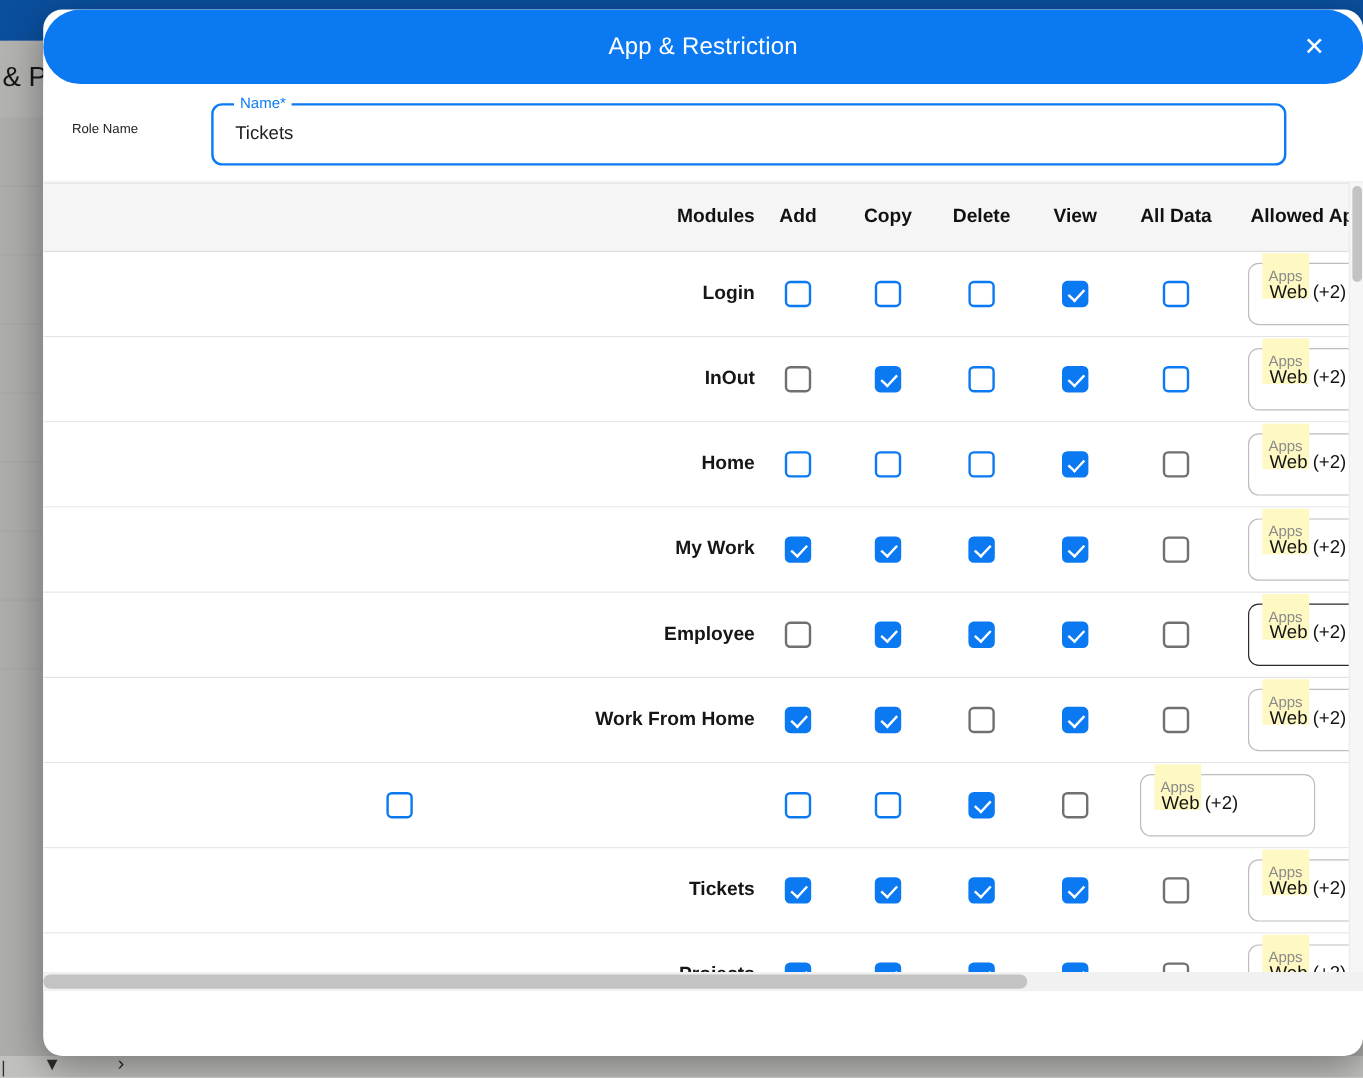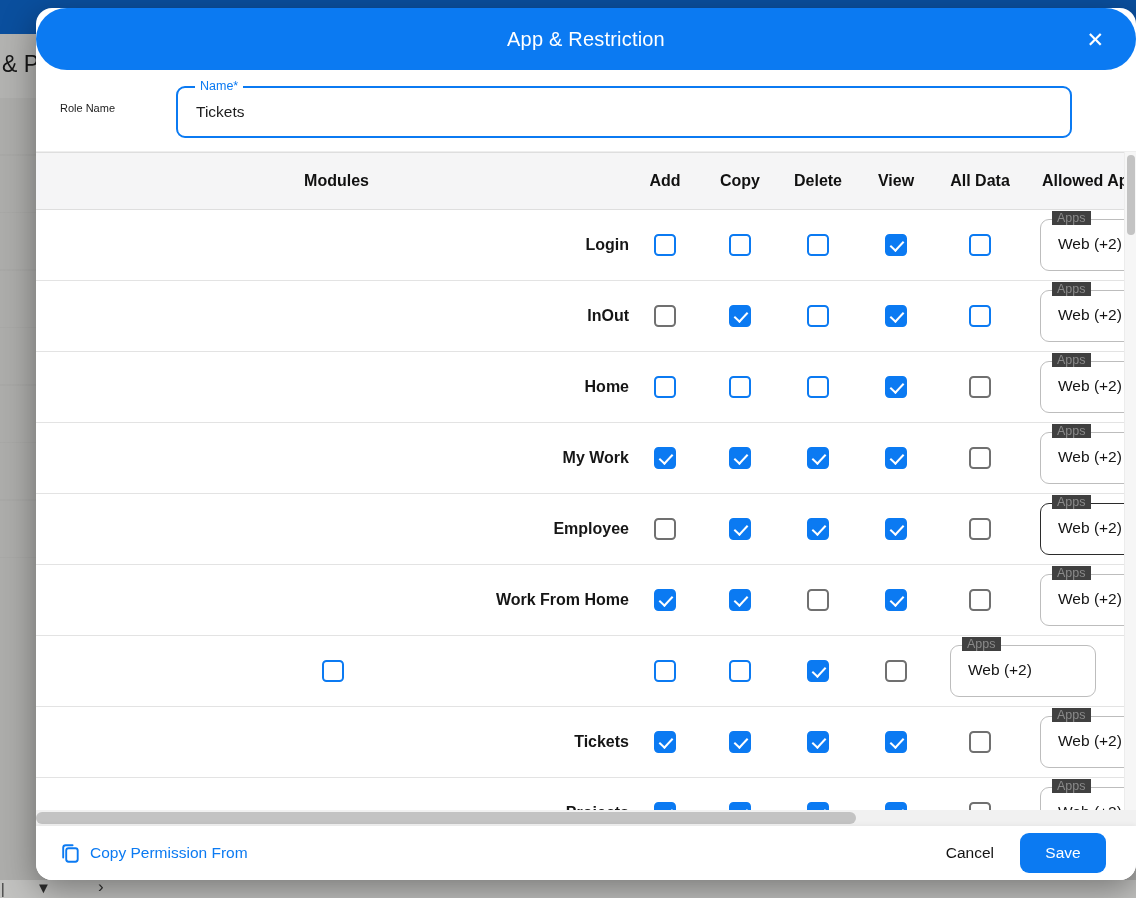--- a/index.html
+++ b/index.html
@@ -37,39 +37,39 @@
   .role-input{position:absolute;left:140px;top:16px;width:896px;height:52px;border:2px solid var(--blue);
     border-radius:9px;background:#fff;}
   .role-float{position:absolute;left:17px;top:-9px;background:#fff;padding:0 5px;font-size:12.5px;color:var(--blue);}
   .role-value{position:absolute;left:18px;top:15px;font-size:15.5px;color:#1d1d1d;}
 
   
   .tbl-wrap{height:658px;flex:none;position:relative;overflow:hidden;background:#fff;}
   .grid{display:grid;grid-template-columns:593px 72px 78px 78px 78px 90px 111px;align-items:center;}
   .thead{height:58px;background:#f5f5f6;border-top:1px solid #dedede;border-bottom:1px solid #dedede;}
   .thead .hc{font-size:16px;font-weight:700;color:#111;text-align:center;white-space:nowrap;}
-  .thead .hc.mod{text-align:center;padding-left:8px;}
+  .thead .hc.mod{text-align:right;padding-left:8px;}
   .thead .hc.apps-h{text-align:left;padding-left:17px;overflow:visible;}
 
   .trow{height:71px;border-bottom:1px solid #e3e3e3;background:#fff;}
   .cell{text-align:center;}
   .cell.mod{text-align:right;padding-left:24px;font-size:16px;color:#161616;white-space:nowrap;font-weight:bold;}
 
   .cb{width:22px;height:22px;border-radius:4.5px;display:inline-block;position:relative;cursor:pointer;vertical-align:middle;}
   .cb.st-blue{border:2px solid var(--blue);background:#fff;}
   .cb.st-gray{border:2px solid var(--gray-border);background:#fff;}
   .cb.st-checked{background:var(--blue);border:2px solid var(--blue);}
   .cb.st-checked::after{content:'';position:absolute;left:6px;top:2px;width:6px;height:11px;
     border:solid #fff;border-width:0 2.6px 2.6px 0;transform:rotate(43deg);}
 
   .cell.appsc{text-align:left;}
   .apps{position:relative;margin-left:15px;width:146px;height:52px;border:1px solid #bdbdbd;border-radius:9px;
     background:#fff;cursor:pointer;}
   .apps.st-focused{border:1.6px solid #2b2b2b;}
-  .apps-label{position:absolute;left:11px;top:-9px;background:#404040;padding:0 5px;font-size:12.5px;color:#8a8a8a;}
+  .apps-label{position:absolute;left:11px;top:-9px;background:#fef9c3;padding:12px 5px;font-size:12.5px;color:#8a8a8a;}
   .apps-value{position:absolute;left:17px;top:15px;font-size:15.5px;color:#141414;white-space:nowrap;}
 
   
   .vscroll{position:absolute;right:0;top:0;width:12px;height:658px;background:#f6f6f6;border-left:1px solid #ececec;z-index:5;}
   .vthumb{position:absolute;left:1.5px;top:3px;width:8.5px;height:80px;background:#c3c3c3;border-radius:5px;cursor:pointer;}
 
   
   .hscroll{height:16px;flex:none;background:#f1f1f1;position:relative;z-index:6;}
   .hthumb{position:absolute;left:0;top:2px;width:74.5%;height:12px;background:#c3c3c3;border-radius:7px;cursor:pointer;}
 
@@ -262,26 +262,14 @@
 
     <div class="vscroll">
       <div class="vthumb"></div>
     </div>
   </div>
 
   <div class="hscroll">
     <div class="hthumb"></div>
   </div>
 
-  <div class="m-footer">
-    <div class="copy-link">
-      <svg class="copy-ic" viewBox="0 0 20 20" fill="none">
-        <rect x="6.2" y="5.2" width="11.5" height="13.5" rx="2.4" stroke="#0b7af2" stroke-width="1.9"></rect>
-        <path d="M3.2 14.5 V4.8 Q3.2 2.3 5.7 2.3 H12.6" stroke="#0b7af2" stroke-width="1.9" stroke-linecap="round" fill="none"></path>
-      </svg>
-      <span>Copy Permission From</span>
-    </div>
-    <div class="f-spacer"></div>
-    <button class="cancel-btn">Cancel</button>
-    <button class="save-btn">Save</button>
-  </div>
 
 </div>
 
 </body></html>

